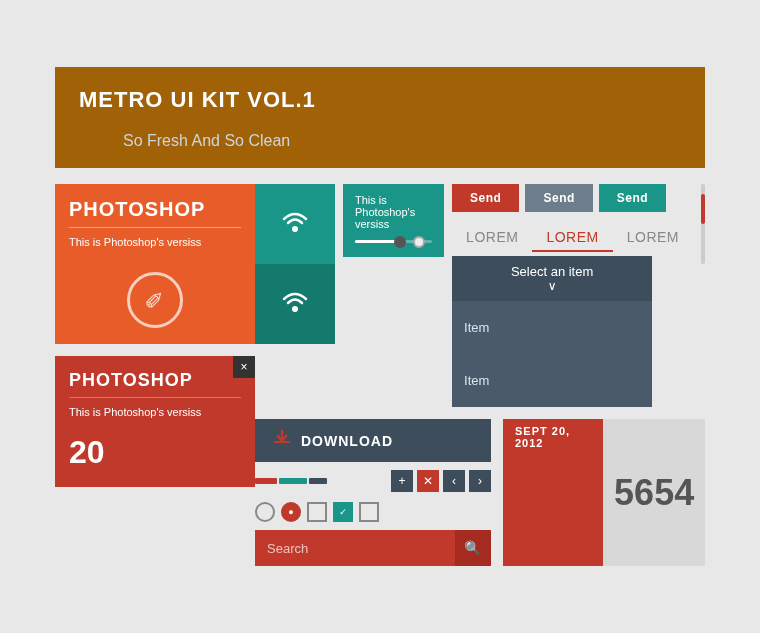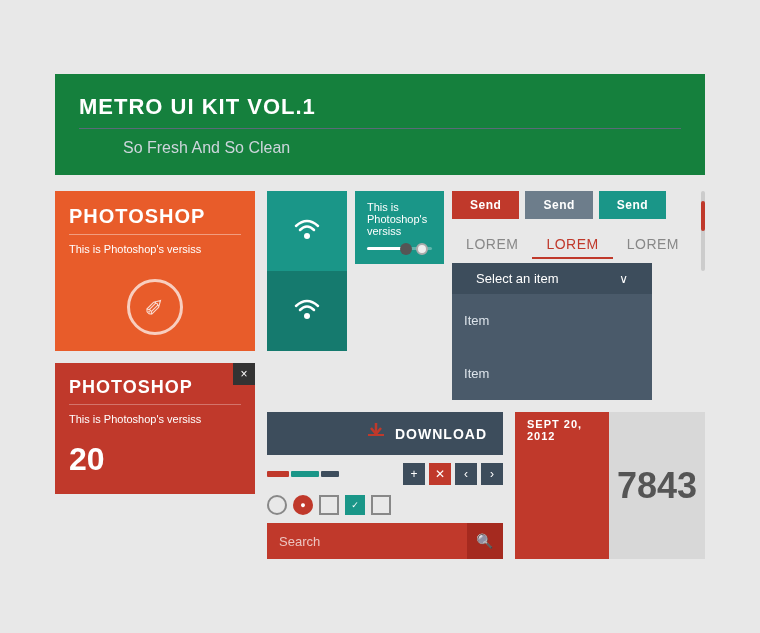--- a/index.html
+++ b/index.html
@@ -13,21 +13,21 @@
       height: 633px;
       overflow: hidden;
     }
     .outer-container {
       width: 690px;
       background: #e8e8e8;
       padding: 20px;
     }
     
     .header {
-      background: #15803d;
+      background: #a16207;
       padding: 20px 24px 18px;
       margin-bottom: 16px;
     }
     .header-title {
       color: #fff;
       font-size: 22px;
       font-weight: bold;
       letter-spacing: 1px;
       margin-bottom: 10px;
       padding-bottom: 8px;
@@ -35,21 +35,20 @@
     }
     .header-subtitle {
       color: #cdd5dc;
       font-size: 16px;
       margin-left: 44px;
     }
     
     .main-grid {
       display: grid;
       grid-template-columns: 200px 1fr;
-      gap: 12px;
     }
     
     .left-col {
       display: flex;
       flex-direction: column;
       gap: 12px;
     }
     
     .card-orange {
       background: #e85c2a;
@@ -231,20 +230,21 @@
     .dropdown-select {
       display: flex;
       align-items: center;
       justify-content: space-between;
       background: #3d4d5c;
       color: #fff;
       padding: 8px 24px;
       font-size: 13px;
       cursor: pointer;
       width: 200px;
+      flex-direction: column;
     }
     .dropdown-chevron {
       font-size: 12px;
     }
     .dropdown-items {
       background: #4a5a6a;
       width: 200px;
     }
     .dropdown-item {
       padding: 19px 12px;
@@ -284,21 +284,20 @@
       background: #3d4d5c;
       color: #fff;
       display: flex;
       align-items: center;
       gap: 8px;
       padding: 8px 16px;
       font-size: 14px;
       font-weight: bold;
       cursor: pointer;
       letter-spacing: 1px;
-      justify-content: flex-end;
     }
     .dl-icon {
       color: #c0392b;
       font-size: 18px;
     }
     
     .toolbar-row {
       display: flex;
       align-items: center;
       gap: 4px;
@@ -559,19 +558,19 @@
             <input class="search-input" type="text" placeholder="Search" style="">
             <div class="search-btn">
               <span>🔍</span>
             </div>
           </div>
         </div>
 
         <div class="date-card">
           <div class="date-header">SEPT 20, 2012</div>
           <div class="date-body">
-            <span class="big-number">7843</span>
+            <span class="big-number">5654</span>
           </div>
         </div>
       </div>
     </div>
   </div>
 </div>
 
 </body></html>

